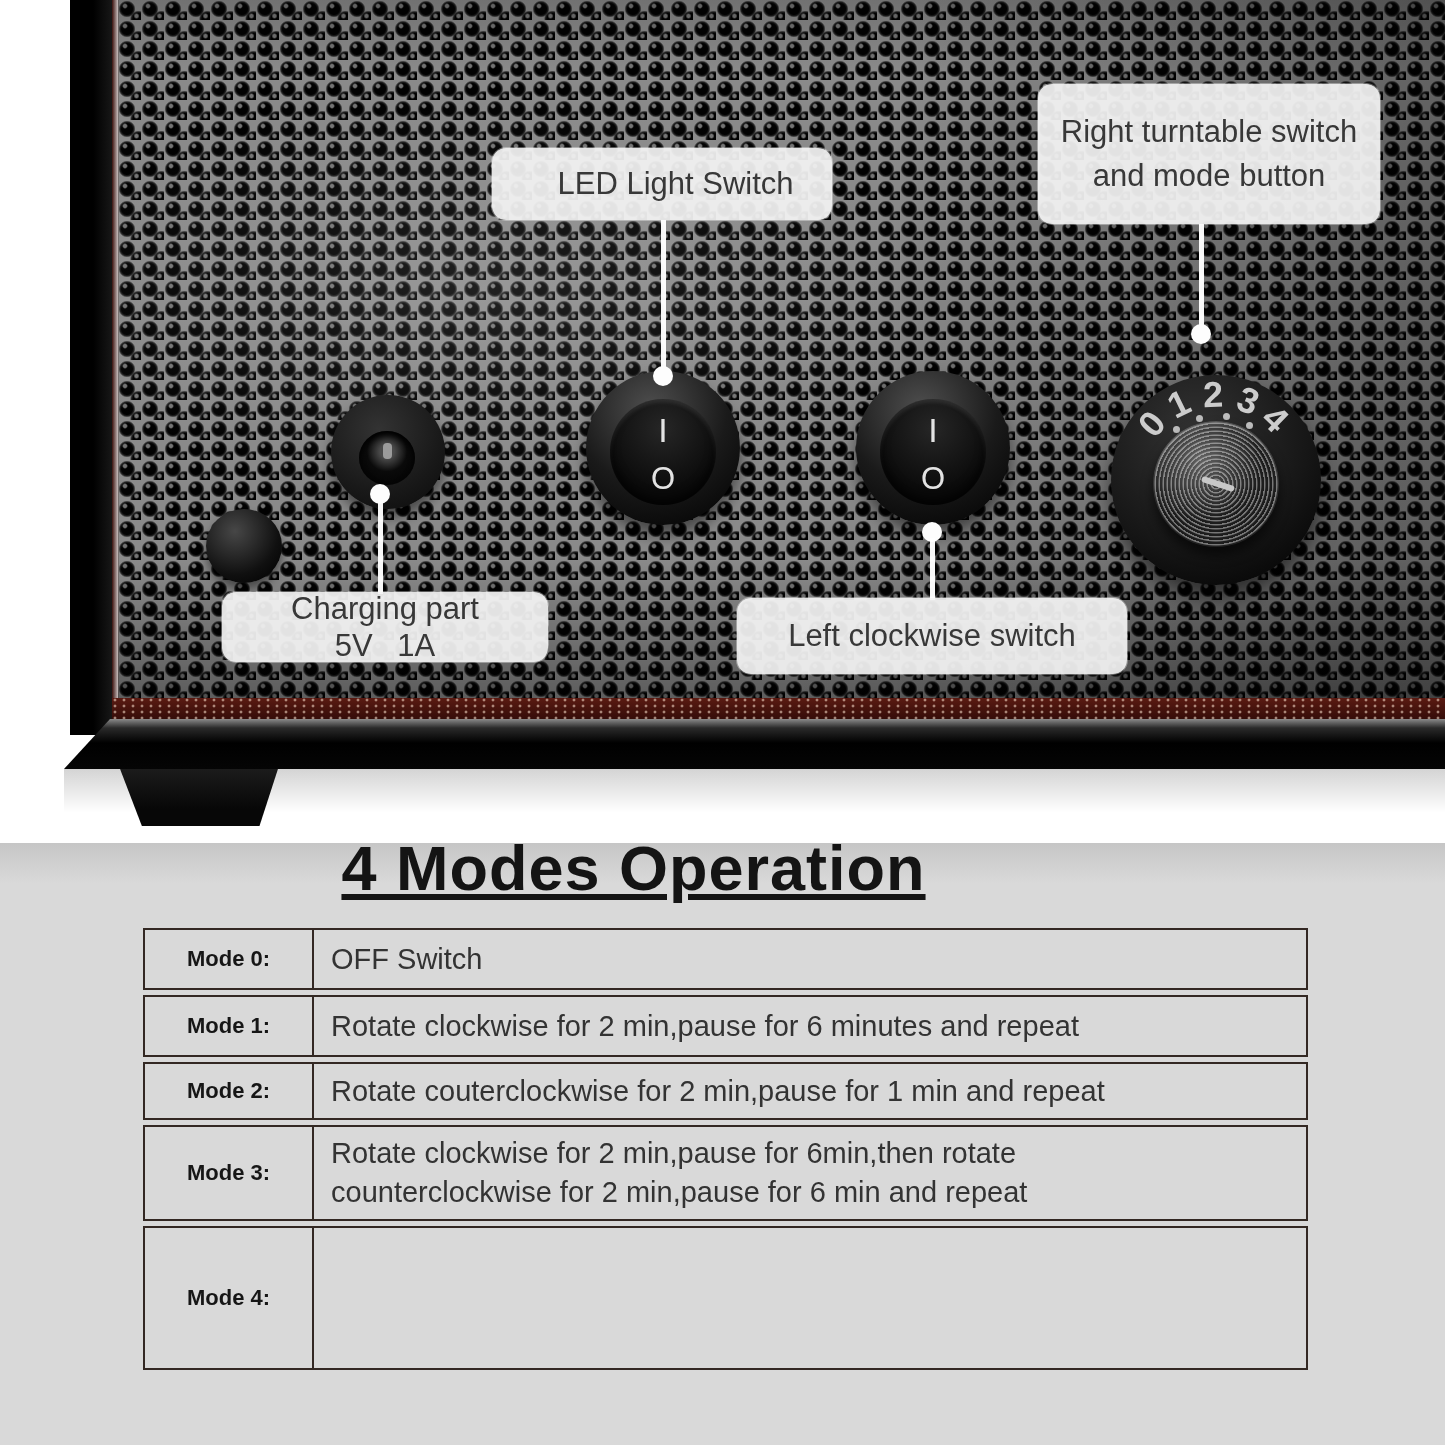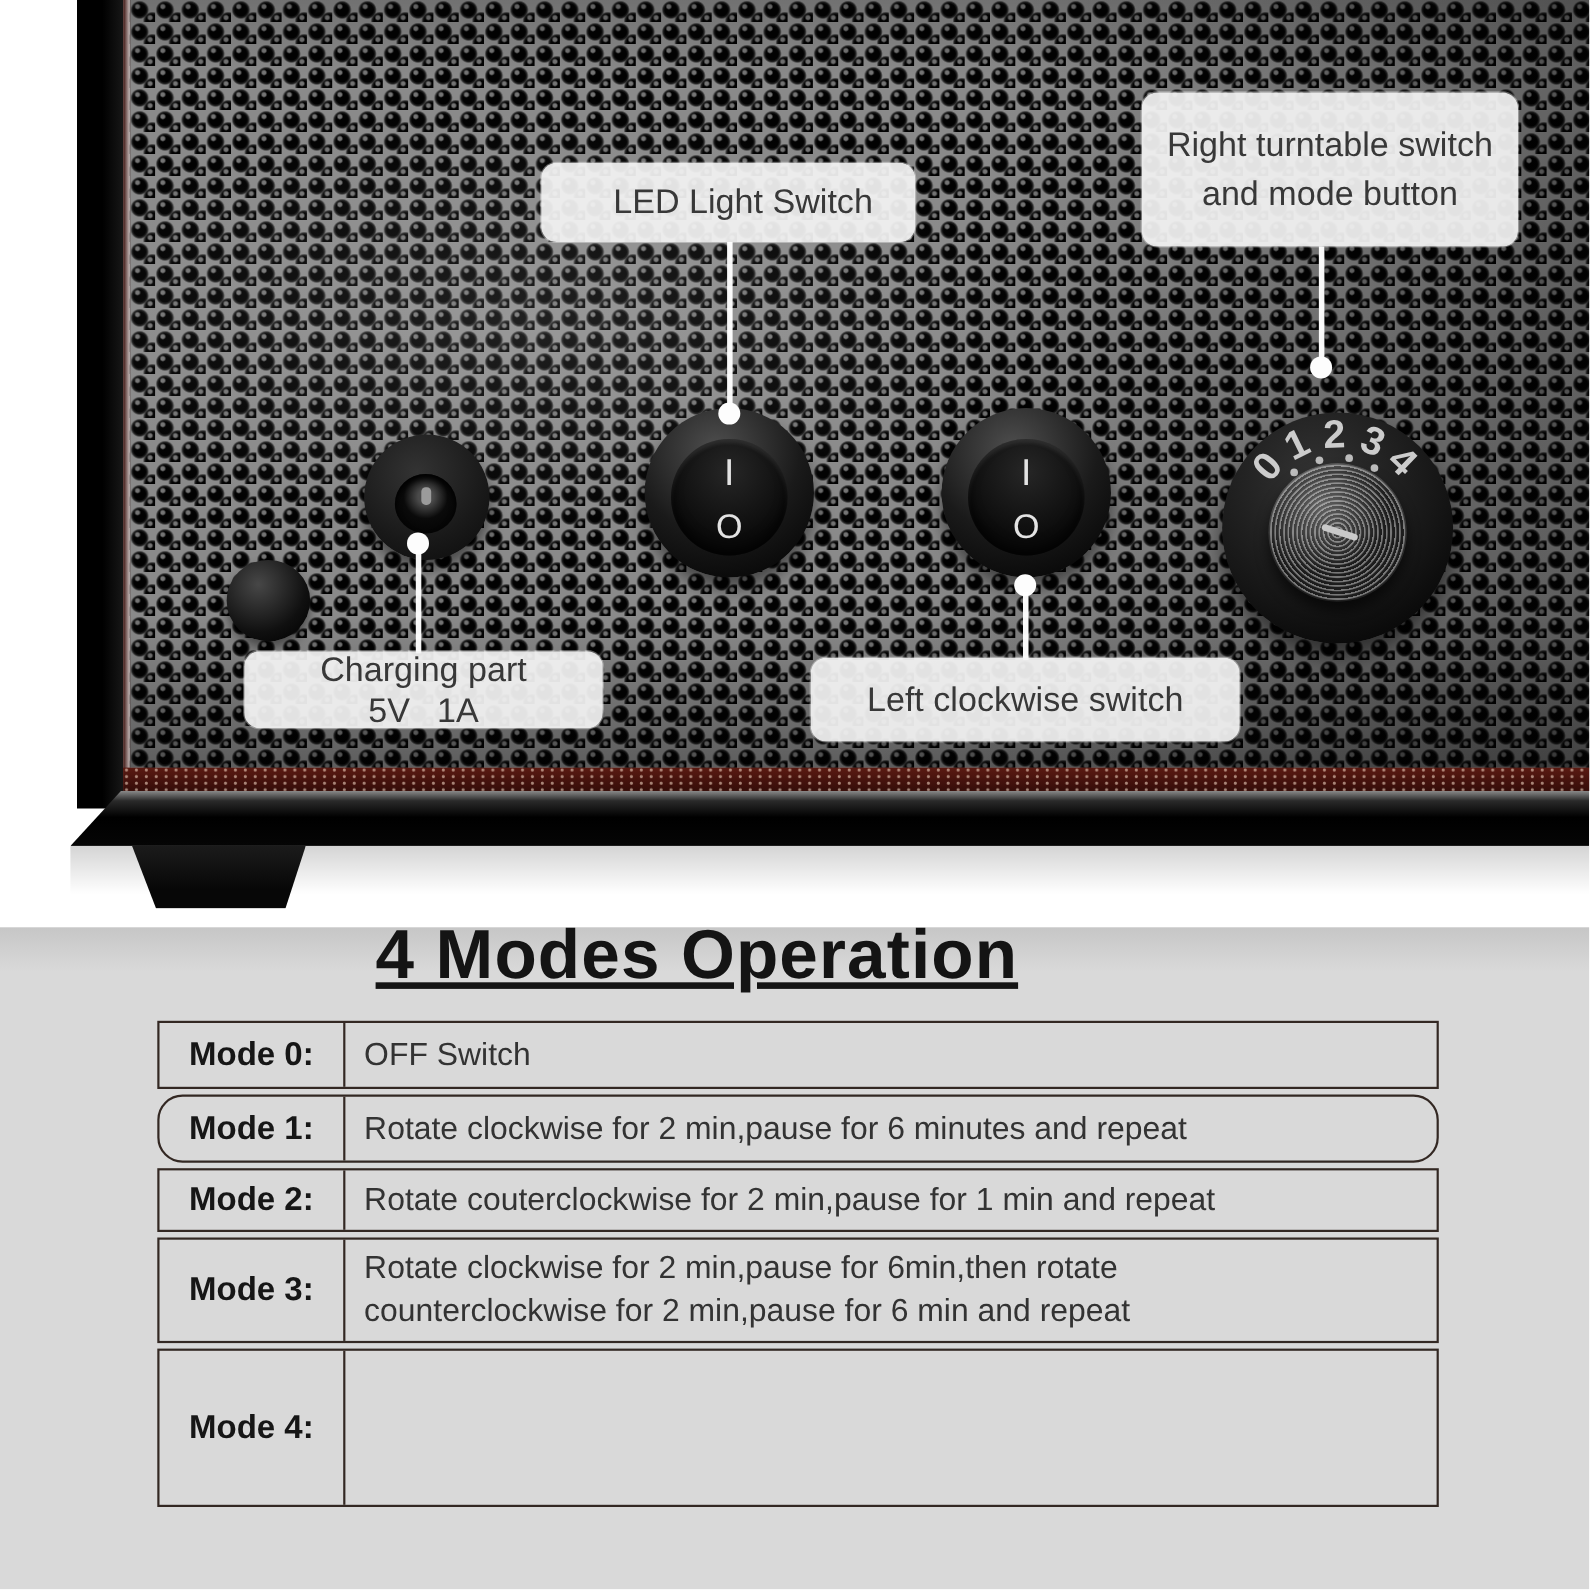--- a/index.html
+++ b/index.html
@@ -89,21 +89,21 @@
   
   .section{position:absolute;left:0;top:843px;width:1445px;height:602px;
            background:linear-gradient(180deg,#c6c6c6 0,#d9d9d9 40px,#d9d9d9 100%);}
   .section-title{position:absolute;left:0;top:826px;width:1267px;height:84px;
            line-height:84px;text-align:center;font-size:63px;font-weight:bold;
            color:#141414;letter-spacing:1px;text-decoration:underline;}
   .modes-table{position:absolute;left:143px;top:928px;width:1165px;}
   .mrow{display:grid;grid-template-columns:169px 1fr;border:2px solid #332823;
            margin-bottom:5px;}
   .mlabel{display:flex;align-items:center;justify-content:center;
-           border-right:2px solid #332823;font-weight:bold;font-size:30px;color:#161616;}
+           border-right:2px solid #332823;font-weight:bold;font-size:22px;color:#161616;}
   .mdesc{display:flex;align-items:center;font-size:29px;color:#333333;
            line-height:1.34;padding:6px 112px 6px 17px;}
 </style>
 </head>
 <body>
 
 <div id="stage">
 
   <div>
     <div class="texture"></div>
@@ -179,21 +179,21 @@
   </div>
 
   <div class="section"></div>
   <div class="section-title">4 Modes Operation</div>
 
   <div class="modes-table">
     <div class="mrow" style="min-height:62px;">
       <div class="mlabel">Mode 0:</div>
       <div class="mdesc">OFF Switch</div>
     </div>
-    <div class="mrow" style="min-height:62px;border-radius:23px;">
+    <div class="mrow" style="min-height:62px;">
       <div class="mlabel">Mode 1:</div>
       <div class="mdesc">Rotate clockwise for 2 min,pause for 6 minutes and repeat</div>
     </div>
     <div class="mrow" style="min-height:58px;">
       <div class="mlabel">Mode 2:</div>
       <div class="mdesc">Rotate couterclockwise for 2 min,pause for 1 min and repeat</div>
     </div>
     <div class="mrow" style="min-height:96px;">
       <div class="mlabel">Mode 3:</div>
       <div class="mdesc">Rotate clockwise for 2 min,pause for 6min,then rotate counterclockwise for 2 min,pause for 6 min and repeat</div>

